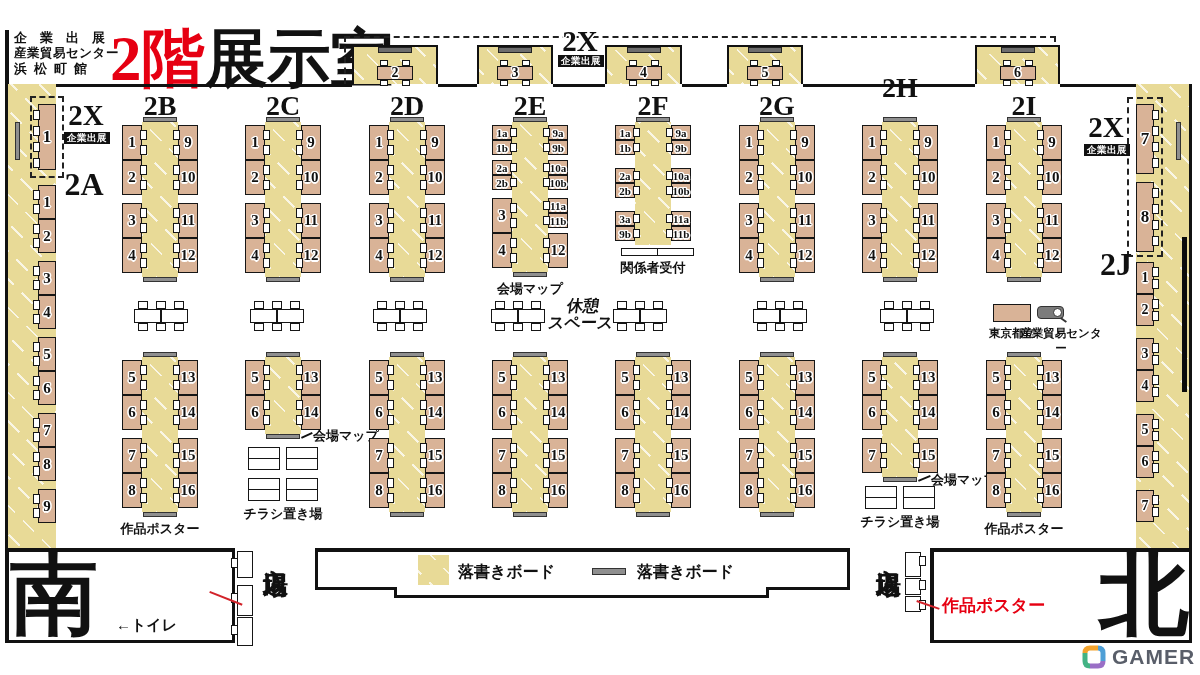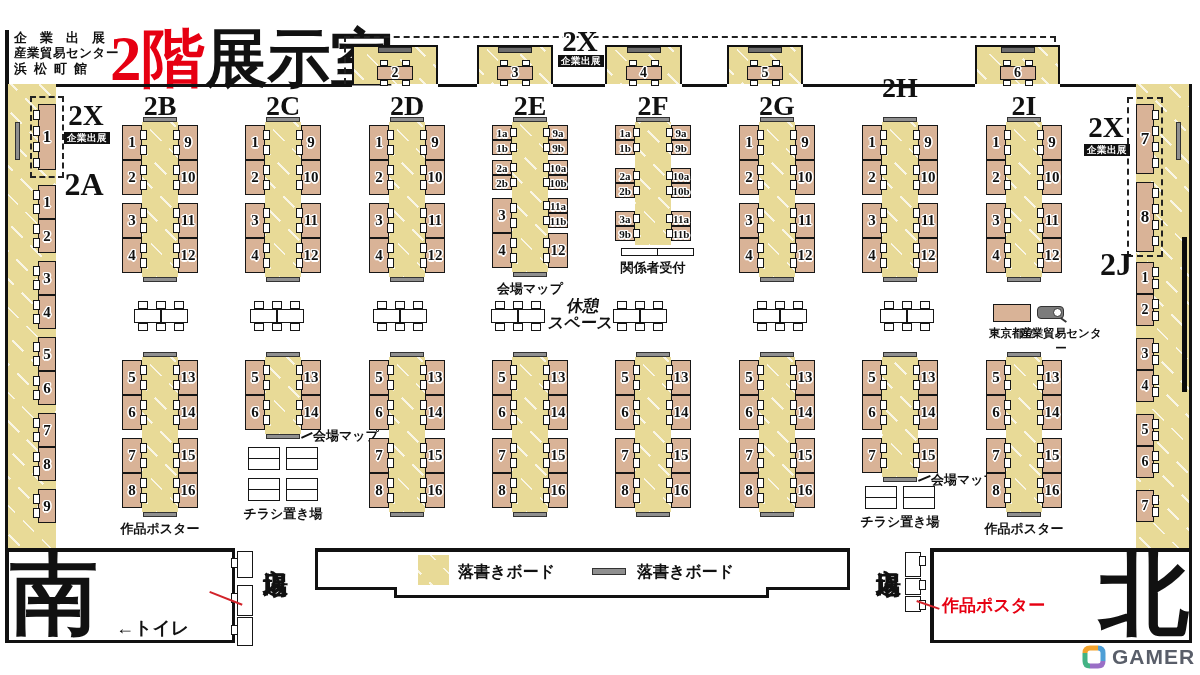--- a/index.html
+++ b/index.html
@@ -47,21 +47,21 @@
   <div class="abs table" style="left:993px;top:304px;width:38px;height:18px;"></div>
   <div class="abs ser ctr" style="left:973px;top:326px;width:78px;font-size:11.5px;">東京都立</div>
   <div class="abs" style="left:1037px;top:306px;width:27px;height:13px;background:#7c7c7c;border:1.3px solid #333;border-radius:4px;"></div>
   <div class="abs" style="left:1053px;top:308px;width:9px;height:9px;background:#fff;border:1.3px solid #333;border-radius:50%;"></div>
   <div class="abs" style="left:1060px;top:319px;width:7px;height:2px;background:#333;transform:rotate(35deg);"></div>
   <div class="abs ser ctr" style="left:1020px;top:326px;width:82px;font-size:11.5px;">産業貿易センター</div>
 
   <div class="abs ser vert" style="left:1157px;top:287px;height:70px;font-size:11px;letter-spacing:1px;">スクリーン</div>
 
   <div class="abs ser" style="left:10px;top:551px;width:82px;height:90px;font-size:88px;line-height:90px;text-align:center;">南</div>
-  <div class="abs ser" style="left:116px;top:616px;font-size:18px;white-space:nowrap;">←トイレ</div>
+  <div class="abs ser" style="left:116px;top:616px;font-size:15px;white-space:nowrap;">←トイレ</div>
 
   <div class="abs ser" style="left:1098px;top:549px;width:92px;height:92px;font-size:90px;line-height:92px;text-align:center;">北</div>
   <div class="abs ser red" style="left:942px;top:594px;font-size:17px;white-space:nowrap;">作品ポスター</div>
 
   <div class="abs ser vert" style="left:259px;top:549px;height:110px;font-size:25px;letter-spacing:2px;">入退場口</div>
   <div class="abs ser vert" style="left:872px;top:549px;height:110px;font-size:25px;letter-spacing:2px;">入退場口</div>
 
   <div class="abs passage" style="left:418px;top:555px;width:31px;height:30px;"></div>
   <div class="abs ser" style="left:458px;top:562px;font-size:16px;white-space:nowrap;">落書きボード</div>
   <div class="abs parth" style="left:592px;top:568px;width:34px;height:7px;"></div>

